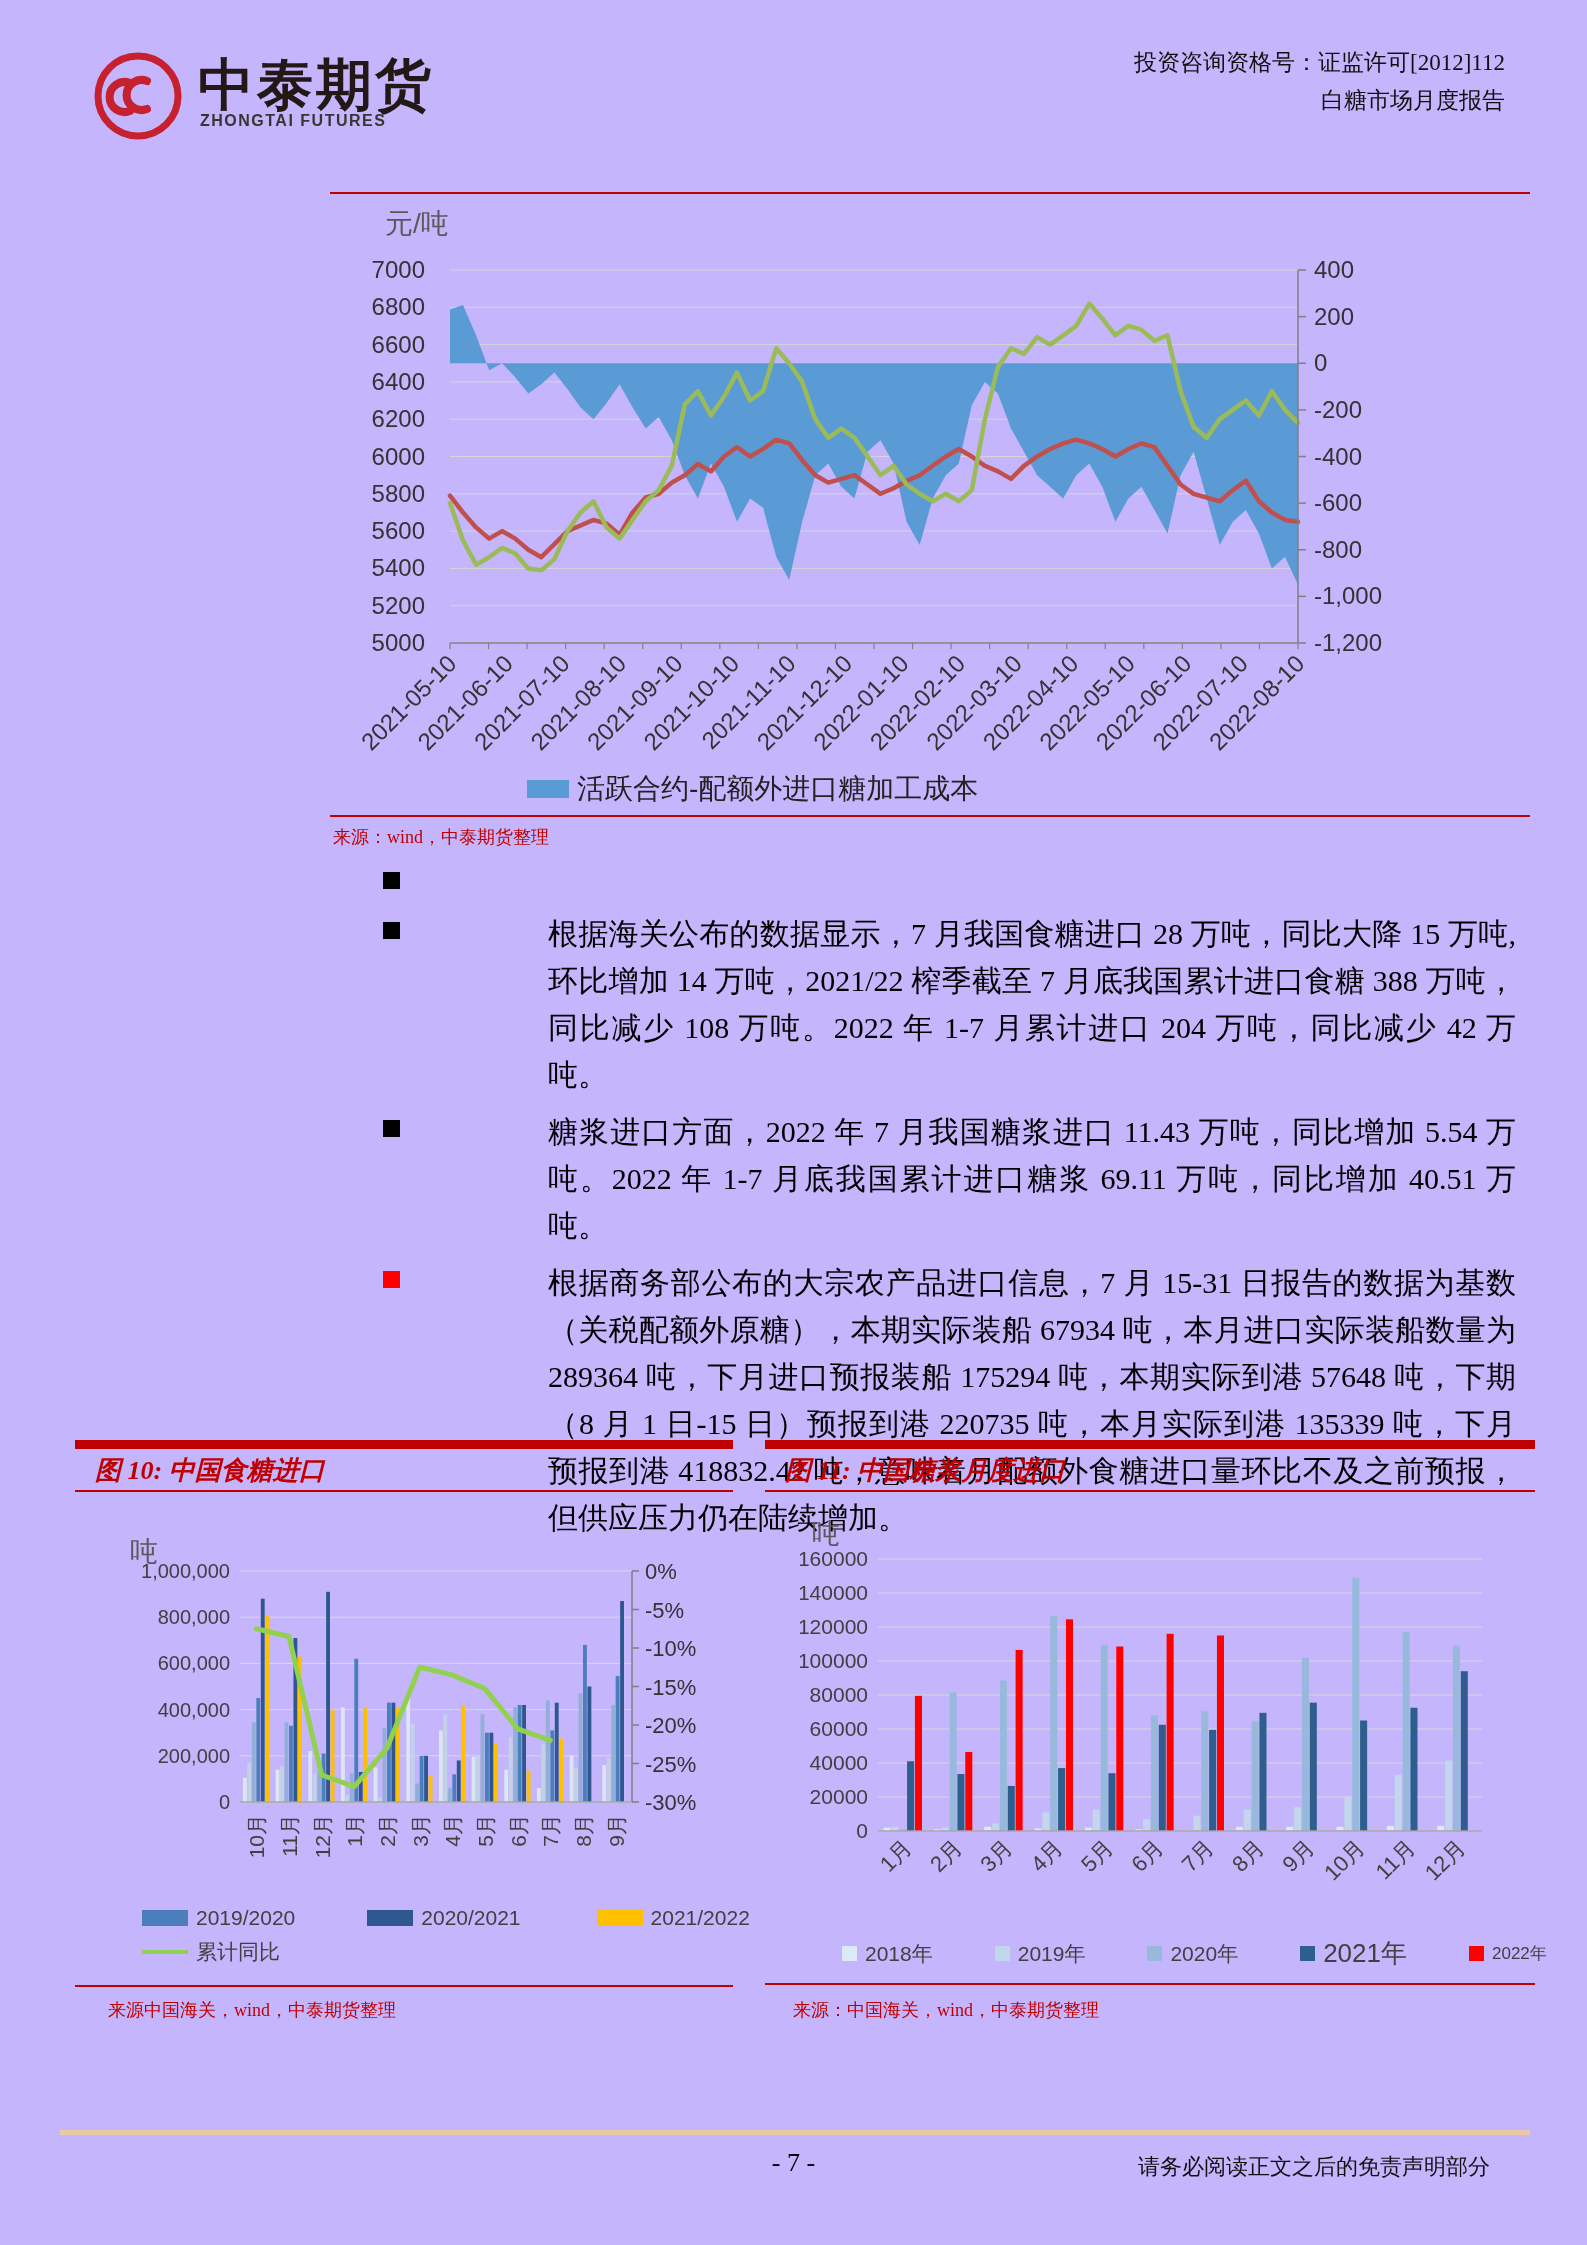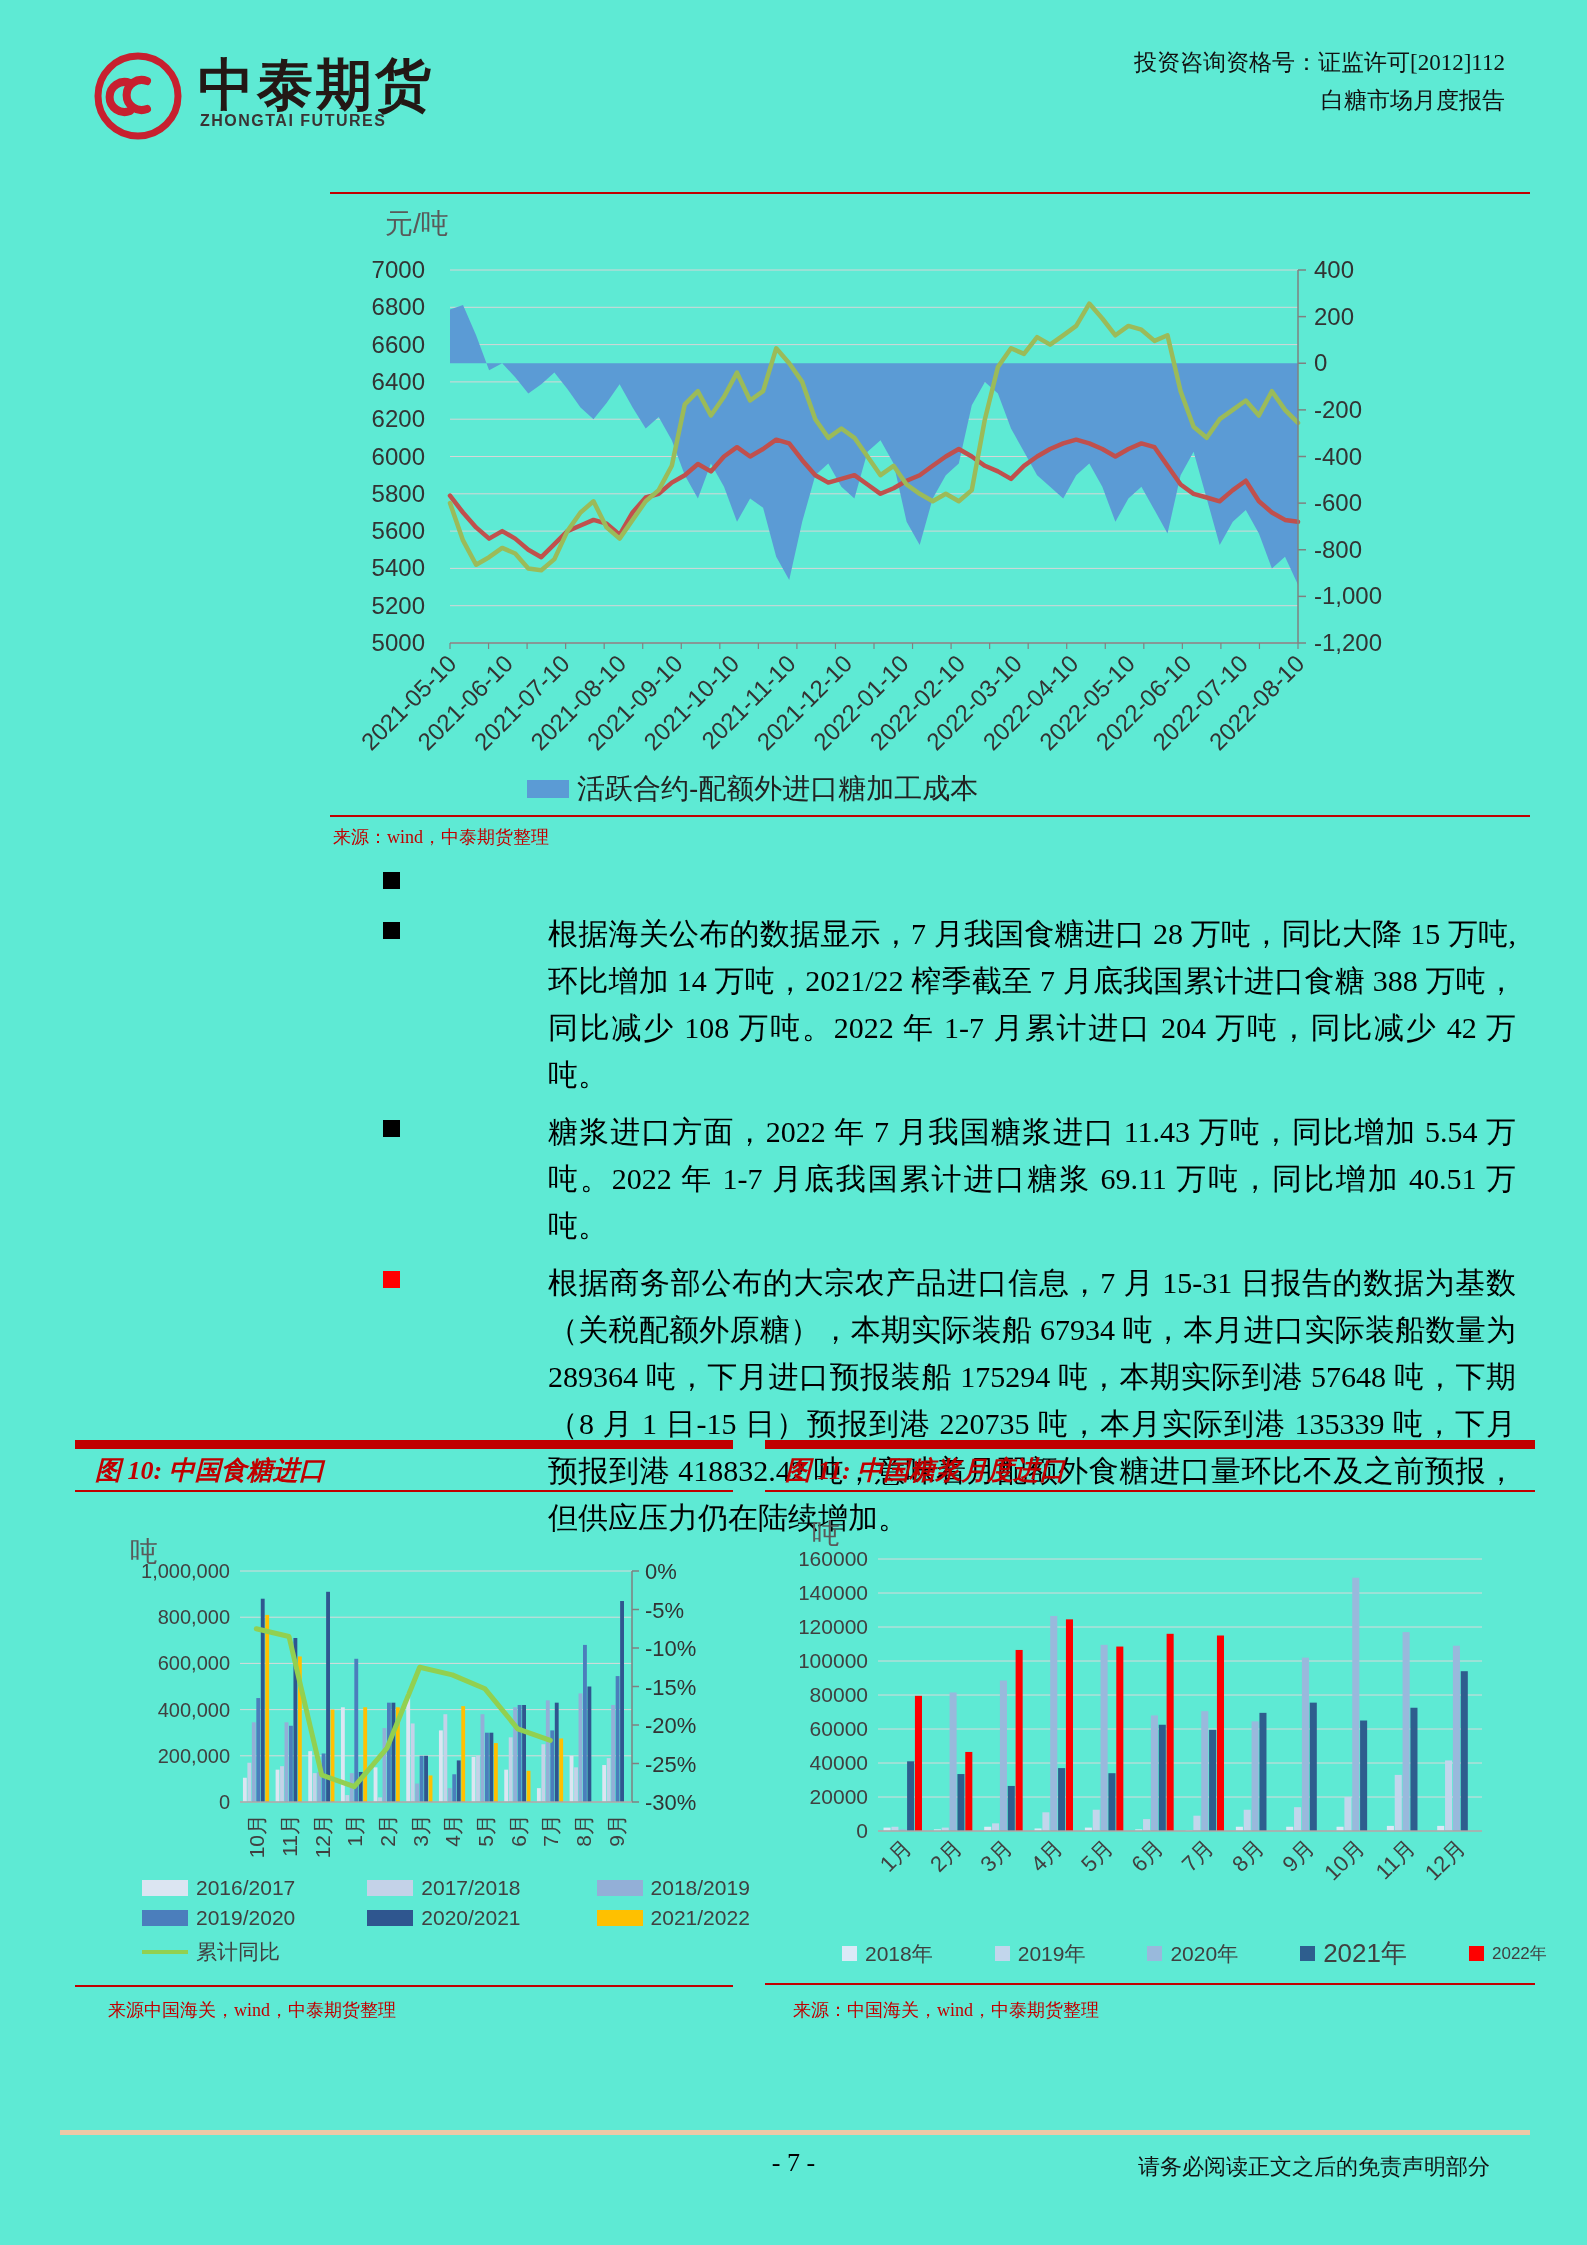--- a/index.html
+++ b/index.html
@@ -1,16 +1,16 @@
 <!DOCTYPE html>
 <html><head>
 <meta charset="utf-8">
 <style>
   html,body{margin:0;padding:0;background:#888;}
-  #page{position:relative;width:1587px;height:2245px;background:#5eead4;margin:0 auto;
+  #page{position:relative;width:1587px;height:2245px;background:#c4b5fd;margin:0 auto;
         font-family:"Liberation Serif", serif;overflow:hidden;}
   .abs{position:absolute;}
   
   #logo-cn{font-family:"Liberation Sans",sans-serif;font-weight:bold;color:#231815;
            font-size:56px;letter-spacing:3px;}
   #logo-en{font-family:"Liberation Sans",sans-serif;font-weight:bold;color:#3a3333;
            font-size:16px;letter-spacing:1.5px;}
   .hdr-right{width:705px;text-align:right;font-size:23px;color:#111;line-height:38px;}
   .redline{background:#C00000;height:2px;}
   
@@ -281,34 +281,20 @@
       <text x="0" y="0" font-size="21" text-anchor="end" fill="#404040" transform="translate(304.99999999999994,289) rotate(-90)">2月</text>
       <text x="0" y="0" font-size="21" text-anchor="end" fill="#404040" transform="translate(337.66666666666663,289) rotate(-90)">3月</text>
       <text x="0" y="0" font-size="21" text-anchor="end" fill="#404040" transform="translate(370.3333333333333,289) rotate(-90)">4月</text>
       <text x="0" y="0" font-size="21" text-anchor="end" fill="#404040" transform="translate(402.99999999999994,289) rotate(-90)">5月</text>
       <text x="0" y="0" font-size="21" text-anchor="end" fill="#404040" transform="translate(435.66666666666663,289) rotate(-90)">6月</text>
       <text x="0" y="0" font-size="21" text-anchor="end" fill="#404040" transform="translate(468.3333333333333,289) rotate(-90)">7月</text>
       <text x="0" y="0" font-size="21" text-anchor="end" fill="#404040" transform="translate(500.99999999999994,289) rotate(-90)">8月</text>
       <text x="0" y="0" font-size="21" text-anchor="end" fill="#404040" transform="translate(533.6666666666666,289) rotate(-90)">9月</text>
     </svg>
 
-  <div class="abs legend" style="left:142px;top:1876px;">
-    <span class="leg-item">
-        <span class="sw" style="width: 46px; height: 16px; background: rgb(220, 229, 242);"></span>
-        <span style="font-size:21px;">2016/2017</span>
-      </span>
-    <span class="leg-item" style="margin-left:58px;">
-        <span class="sw" style="width: 46px; height: 16px; background: rgb(196, 210, 232);"></span>
-        <span style="font-size:21px;">2017/2018</span>
-      </span>
-    <span class="leg-item" style="margin-left:62px;">
-        <span class="sw" style="width: 46px; height: 16px; background: rgb(147, 175, 215);"></span>
-        <span style="font-size:21px;">2018/2019</span>
-      </span>
-  </div>
   <div class="abs legend" style="left:142px;top:1906px;">
     <span class="leg-item">
         <span class="sw" style="width: 46px; height: 16px; background: rgb(75, 126, 188);"></span>
         <span style="font-size:21px;">2019/2020</span>
       </span>
     <span class="leg-item" style="margin-left:58px;">
         <span class="sw" style="width: 46px; height: 16px; background: rgb(47, 86, 143);"></span>
         <span style="font-size:21px;">2020/2021</span>
       </span>
     <span class="leg-item" style="margin-left:62px;">

